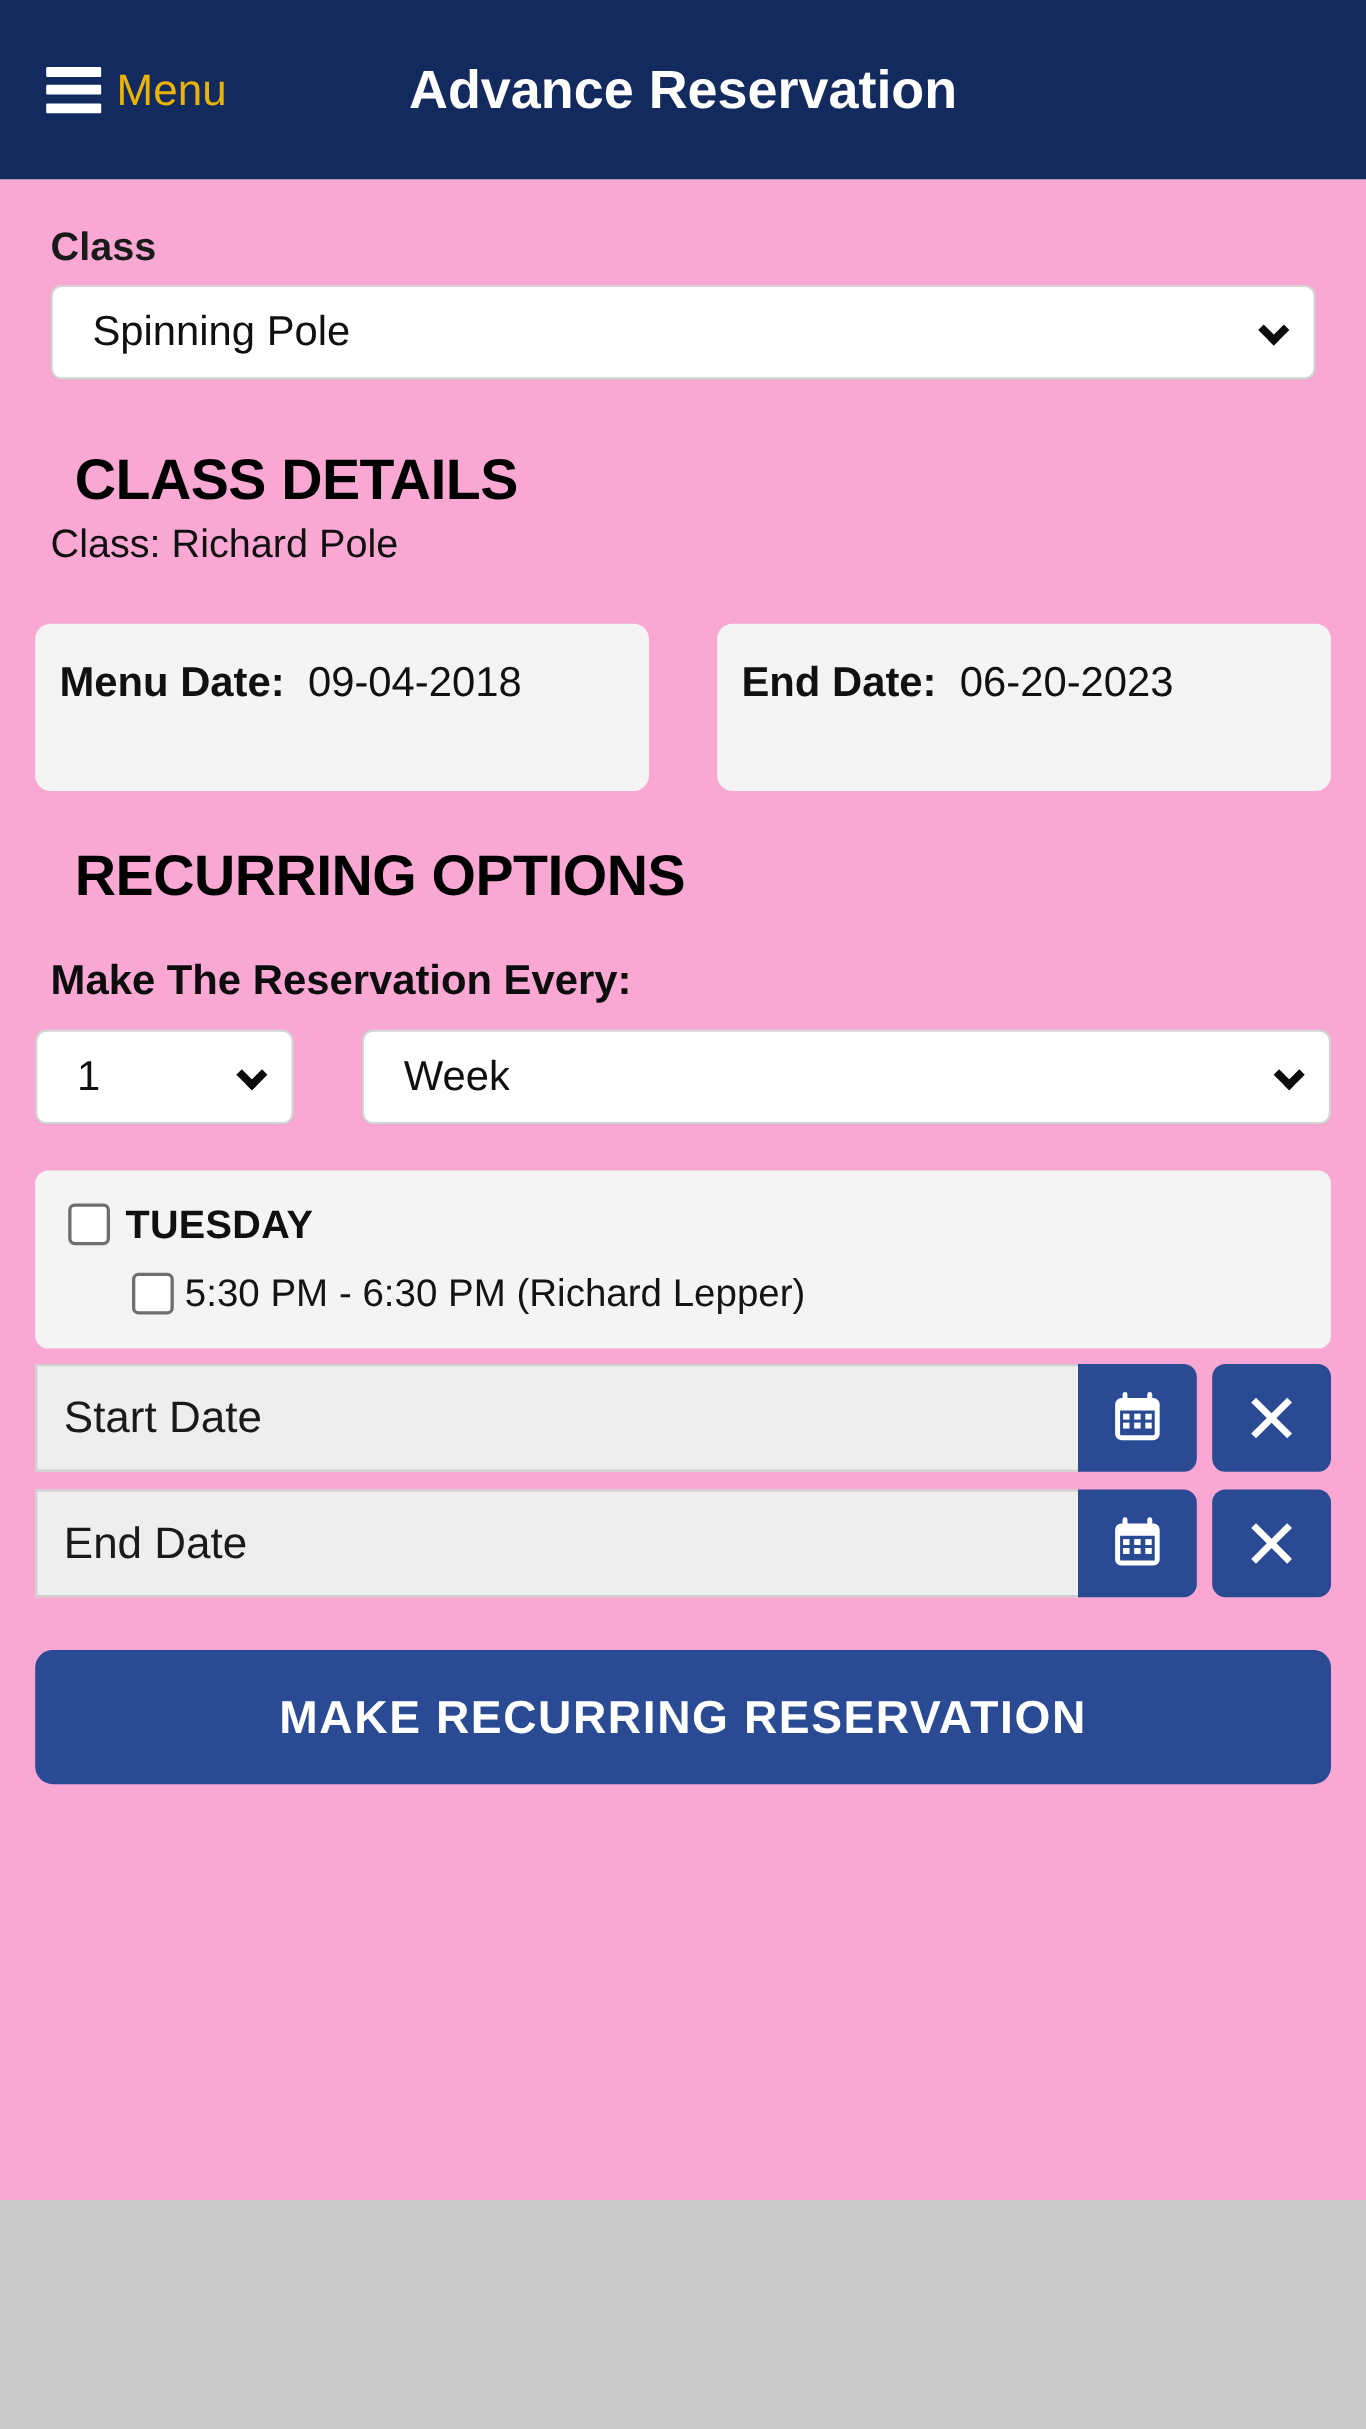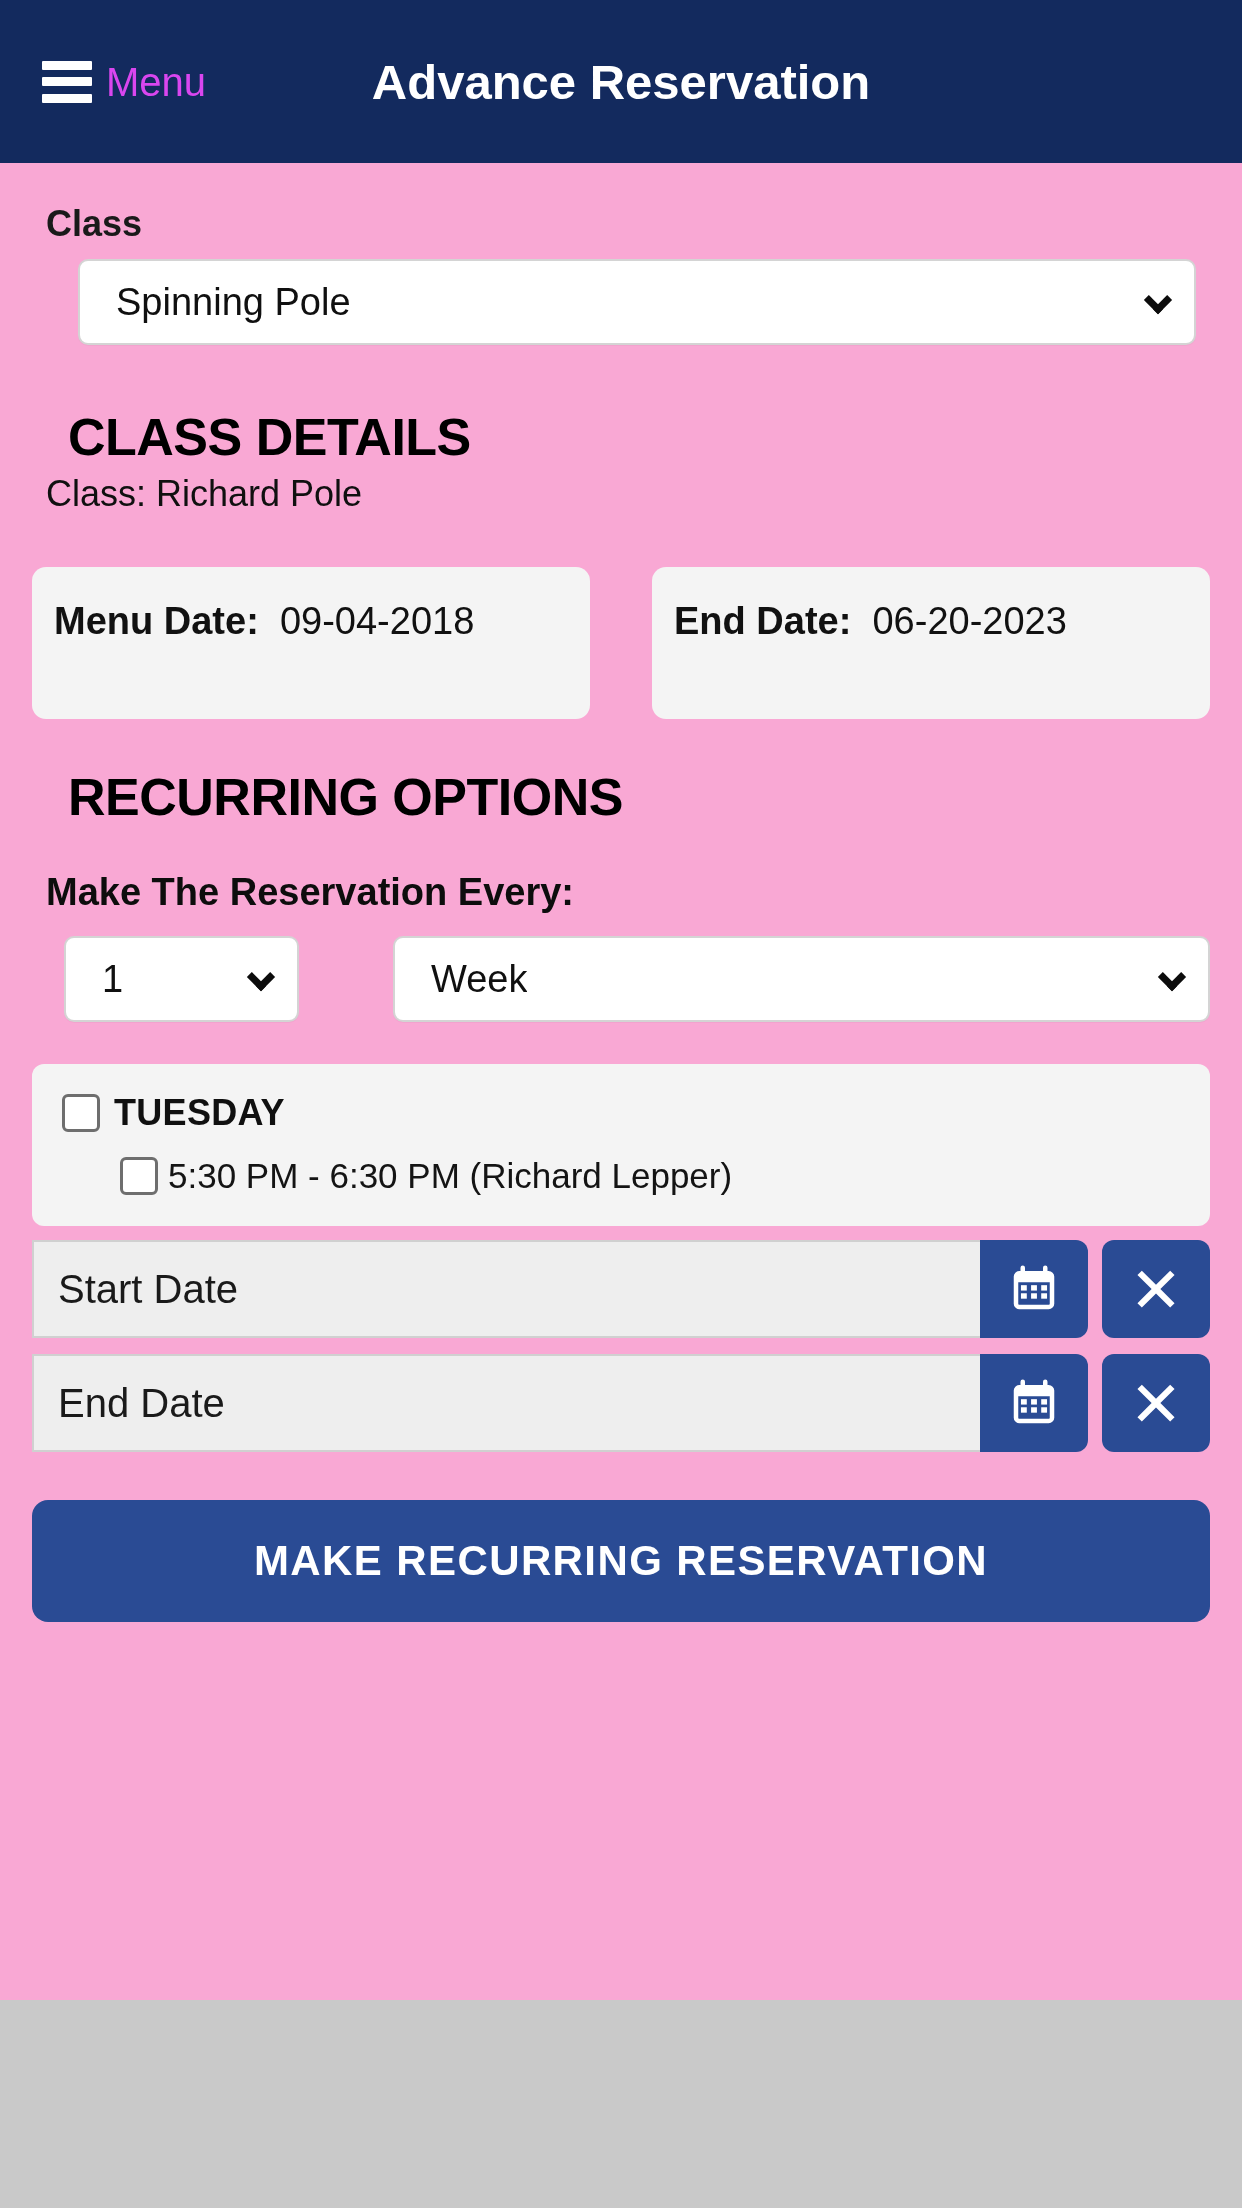--- a/index.html
+++ b/index.html
@@ -37,21 +37,21 @@
     height: 42px;
   }
   .hamburger-icon span {
     display: block;
     height: 9px;
     width: 100%;
     background: #ffffff;
     border-radius: 1px;
   }
   .menu-label {
-    color: #d946ef;
+    color: #eab308;
     font-size: 40px;
     font-weight: 400;
     letter-spacing: 0px;
     line-height: 1;
   }
   .header-title {
     position: absolute;
     left: 0;
     right: 0;
     text-align: center;
@@ -81,21 +81,20 @@
     position: relative;
     height: 86px;
     border: 2px solid #d4d4d4;
     border-radius: 10px;
     background: #ffffff;
     display: flex;
     align-items: center;
     padding: 0 60px 0 36px;
     box-shadow: 0 1px 1px rgba(0,0,0,0.03);
     cursor: pointer;
-    margin-left: 32px;
   }
   .select-value {
     font-size: 38px;
     color: #101010;
     white-space: nowrap;
     overflow: hidden;
   }
   .chevron-down {
     position: absolute;
     right: 26px;

